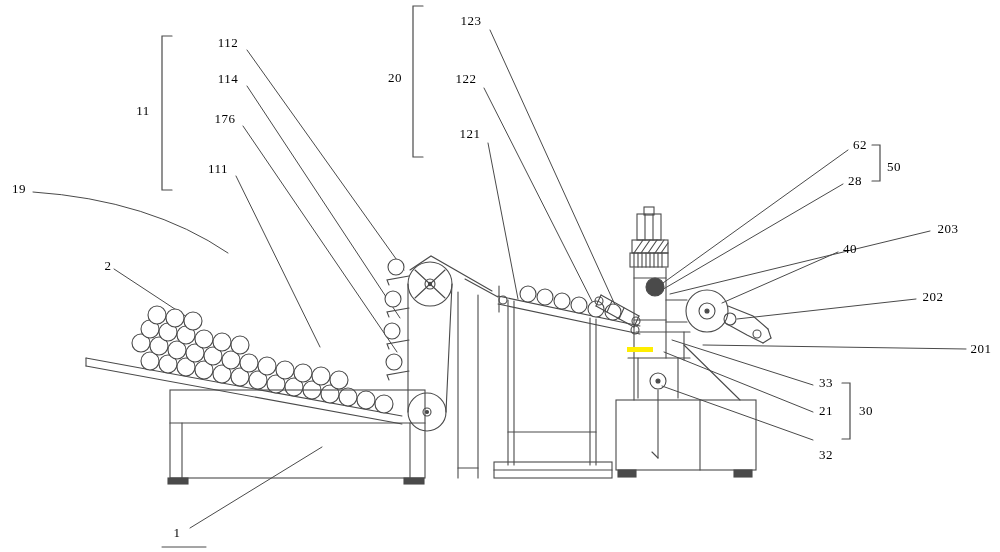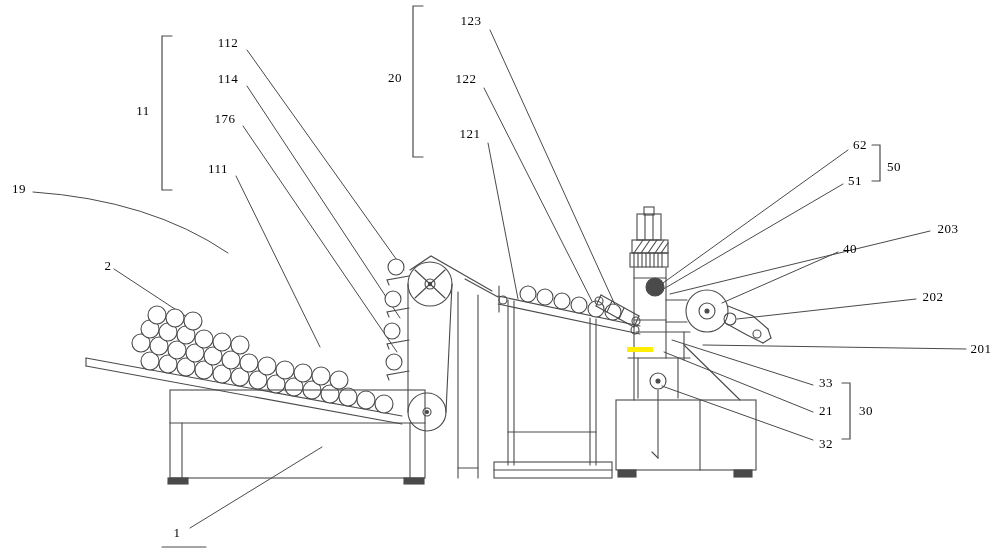--- a/index.html
+++ b/index.html
@@ -261,24 +261,24 @@
   <div class="lbl" style="left:228px;top:43px">112</div>
   <div class="lbl" style="left:228px;top:79px">114</div>
   <div class="lbl" style="left:225px;top:119px">176</div>
   <div class="lbl" style="left:218px;top:169px">111</div>
   <div class="lbl" style="left:395px;top:78px">20</div>
   <div class="lbl" style="left:471px;top:21px">123</div>
   <div class="lbl" style="left:466px;top:79px">122</div>
   <div class="lbl" style="left:470px;top:134px">121</div>
   <div class="lbl" style="left:860px;top:145px">62</div>
   <div class="lbl" style="left:894px;top:167px">50</div>
-  <div class="lbl" style="left:855px;top:181px">51</div>
+  <div class="lbl" style="left:855px;top:181px">28</div>
   <div class="lbl" style="left:948px;top:229px">203</div>
   <div class="lbl" style="left:850px;top:249px">40</div>
   <div class="lbl" style="left:933px;top:297px">202</div>
   <div class="lbl" style="left:981px;top:349px">201</div>
   <div class="lbl" style="left:826px;top:383px">33</div>
   <div class="lbl" style="left:826px;top:411px">21</div>
   <div class="lbl" style="left:866px;top:411px">30</div>
-  <div class="lbl" style="left:826px;top:444px">32</div>
+  <div class="lbl" style="left:826px;top:455px">32</div>
   <div class="lbl" style="left:177px;top:533px">1</div>
 
 </div>
 
 </body></html>

